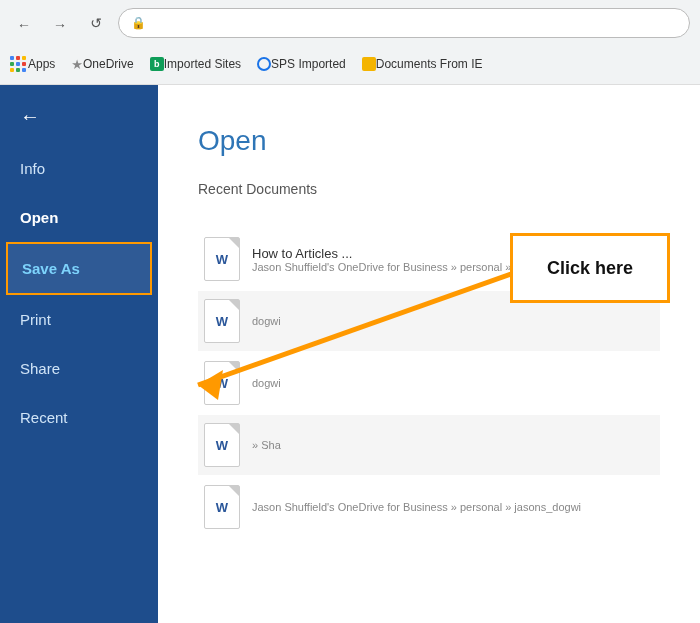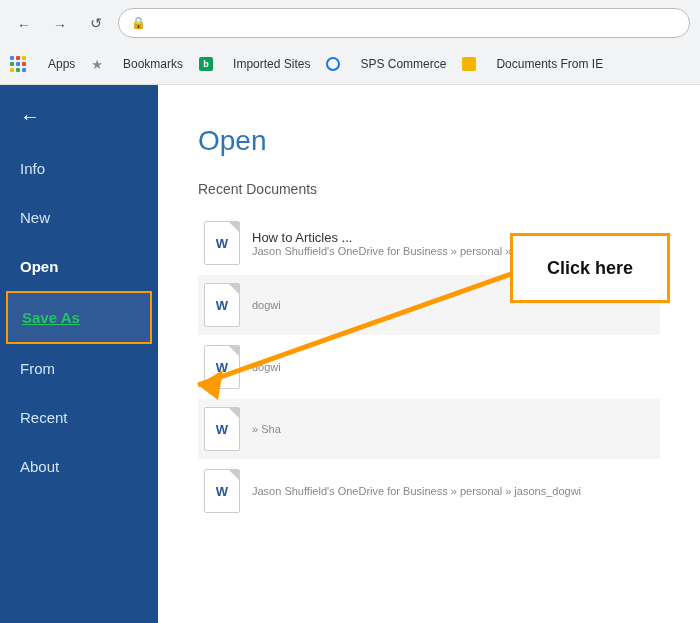--- a/index.html
+++ b/index.html
@@ -43,21 +43,21 @@
     .lock-icon { margin-right: 6px; color: #555; font-size: 12px; }
     .bookmarks-bar {
       display: flex;
       align-items: center;
       padding: 0 10px;
       height: 38px;
       gap: 16px;
       background: #f1f3f4;
     }
     .bookmark-item {
-      display: flex; align-items: center; gap: 20px;
+      display: flex; align-items: center; gap: 0;
       font-size: 12px; color: #333;
       cursor: pointer;
       white-space: nowrap;
     }
     .bookmark-item .bm-icon {
       width: 14px; height: 14px;
       border-radius: 2px;
       display: inline-block;
     }
     .star-icon { color: #888; font-size: 13px; }
@@ -93,47 +93,46 @@
       color: #d0e4f7;
       font-size: 15px;
       cursor: pointer;
       position: relative;
     }
     .nav-item.active-open {
       color: #fff;
       font-weight: 600;
     }
     .nav-item.highlighted {
-      color: #22c55e;
+      color: #7dd3fc;
       font-weight: 600;
       border: 2.5px solid #f90;
       background: rgba(255,255,255,0.08);
       margin: 0 6px;
       padding: 16px 14px;
-      text-decoration: underline;
     }
 
     
     .main-content {
       flex: 1;
       background: #fff;
       padding: 40px 40px 20px 40px;
       overflow: hidden;
       position: relative;
     }
     .page-title {
       font-size: 28px;
       color: #2e75b6;
       font-weight: 300;
       margin-bottom: 24px;
     }
     .recent-label {
       font-size: 14px;
       color: #555;
-      margin-bottom: 16px;
+      margin-bottom: 32px;
     }
     .doc-list {
       display: flex;
       flex-direction: column;
       gap: 2px;
     }
     .doc-item {
       display: flex;
       align-items: center;
       gap: 12px;
@@ -238,61 +237,58 @@
         <span style="display:flex;gap:2px;">
             <span style="width:4px;height:4px;background:#fbbc05;border-radius:1px"></span>
             <span style="width:4px;height:4px;background:#34a853;border-radius:1px"></span>
             <span style="width:4px;height:4px;background:#4285f4;border-radius:1px"></span>
           </span>
       </span>
       <span>Apps</span>
     </div>
     <div class="bookmark-item">
       <span class="star-icon">★</span>
-      <span>Bookmarks</span>
+      <span>OneDrive</span>
     </div>
     <div class="bookmark-item">
       <span class="bm-icon bm-green" style="background:#0f9d58;width:14px;height:14px;border-radius:2px;display:inline-flex;align-items:center;justify-content:center;color:#fff;font-size:9px;font-weight:700;">b</span>
       <span>Imported Sites</span>
     </div>
     <div class="bookmark-item">
       <span style="width:14px;height:14px;border-radius:50%;border:2px solid #1a73e8;display:inline-block;"></span>
-      <span>SPS Commerce</span>
+      <span>SPS Imported</span>
     </div>
     <div class="bookmark-item">
       <span style="width:14px;height:14px;background:#f4b400;border-radius:2px;display:inline-block;"></span>
       <span>Documents From IE</span>
     </div>
   </div>
 </div>
 
 <div class="app-layout">
   <div class="sidebar">
     <div class="sidebar-back">←</div>
     <nav class="sidebar-nav">
       <div class="nav-item">
         <span>Info</span>
       </div>
-      <div class="nav-item">
-        <span>New</span>
-      </div>
       <div class="nav-item active-open">
         <span>Open</span>
       </div>
       <div class="nav-item highlighted">
         <span>Save As</span>
       </div>
       <div class="nav-item">
-        <span>From</span>
+        <span>Print</span>
+      </div>
+      <div class="nav-item">
+        <span>Share</span>
       </div>
       <div class="nav-item">
         <span>Recent</span>
-      </div>
-      <div class="nav-item">
-        <span>About</span>
       </div>
     </nav>
   </div>
 
   <div class="main-content">
     <h1 class="page-title">Open</h1>
     <div class="recent-label">Recent Documents</div>
 
     <div class="doc-list">
       <div class="doc-item">

